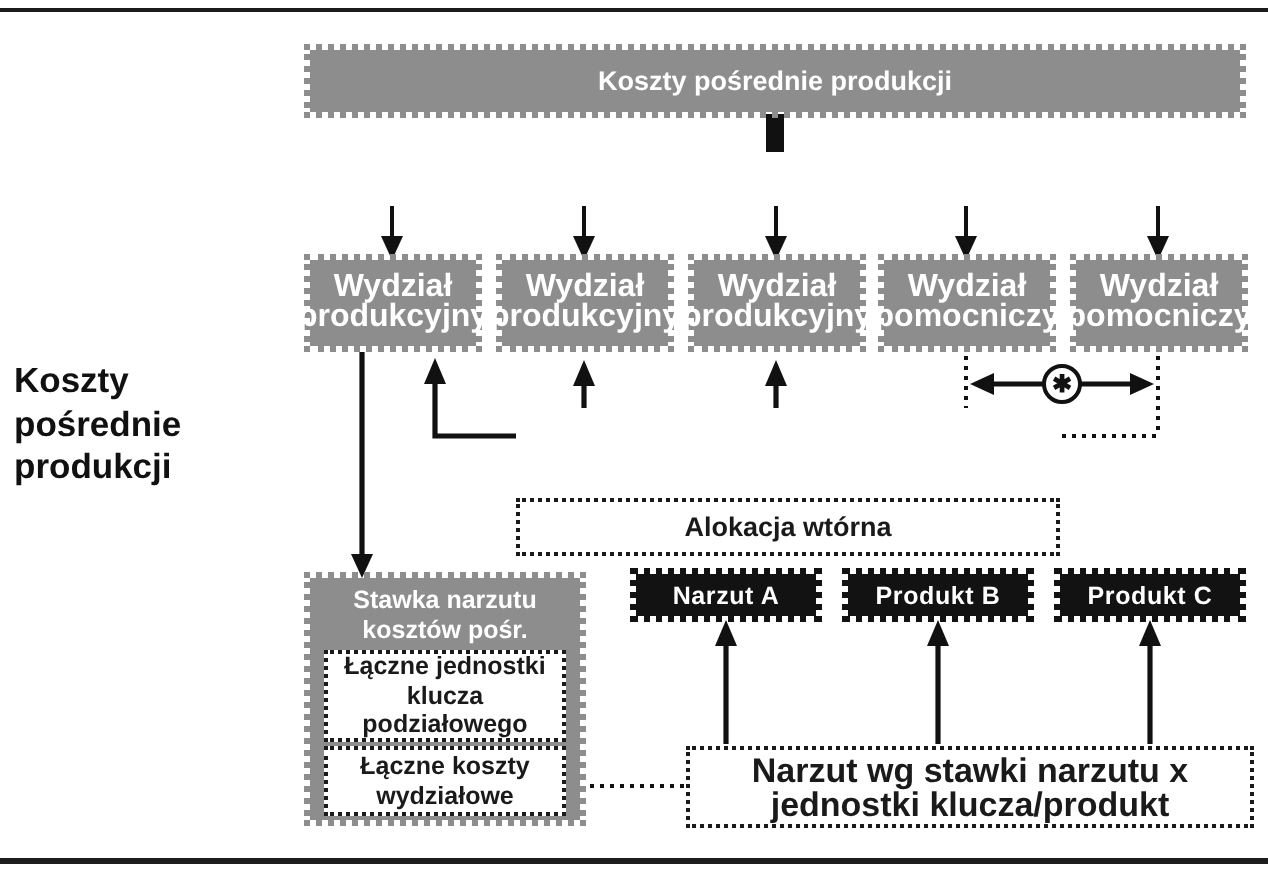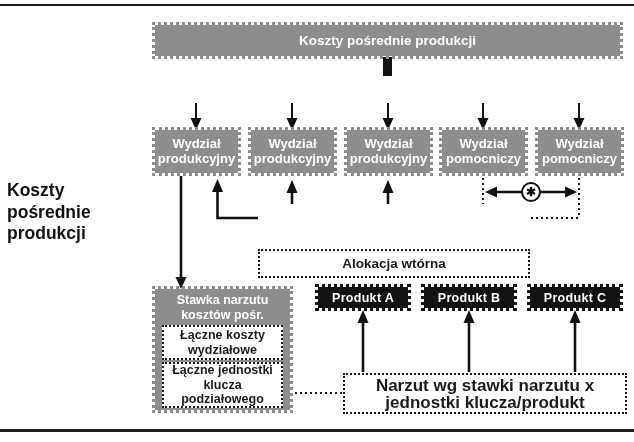--- a/index.html
+++ b/index.html
@@ -26,21 +26,21 @@
   }
   .stamp-black{
     background:#121212;border:3px dotted #121212;background-clip:padding-box;
     color:#fff;
   }
   .dash-box{
     background:#fff;border:2px dotted #1a1a1a;color:#1a1a1a;
   }
   .top-box{left:152px;top:22px;width:471px;height:37px;font-size:13.5px;}
   .alloc-primary{left:152px;top:74px;width:470px;height:28px;font-size:13.5px;}
-  .dept{top:127px;width:89px;height:49px;font-size:13px;line-height:14.5px;padding:0 2px;}
+  .dept{top:127px;width:89px;height:49px;font-size:16px;line-height:14.5px;padding:0 2px;}
   .dept.d1{left:152px;} .dept.d2{left:248px;} .dept.d3{left:344px;}
   .dept.d4{left:439px;} .dept.d5{left:535px;}
   .alloc-secondary{left:258px;top:204px;width:272px;height:29px;font-size:13.5px;margin-top:45px;}
   .rate-box{
     left:152px;top:286px;width:141px;height:127px;
     flex-direction:column;justify-content:flex-start;
     padding:3px 7px 6px;font-size:12.5px;line-height:14.5px;
   }
   .rate-header{flex:0 0 31px;display:flex;align-items:center;justify-content:center;}
   .rate-sub{
@@ -142,23 +142,23 @@
   <div class="box stamp-gray dept d3">Wydział produkcyjny</div>
   <div class="box stamp-gray dept d4">Wydział pomocniczy</div>
   <div class="box stamp-gray dept d5">Wydział pomocniczy</div>
 
   <div class="box dash-box alloc-secondary">Alokacja wtórna</div>
 
   <div class="asterisk-badge">✱</div>
 
   <div class="box stamp-gray rate-box">
     <div class="rate-header">Stawka narzutu kosztów pośr.</div>
+    <div class="rate-sub den">Łączne jednostki klucza podziałowego</div>
     <div class="rate-sub num">Łączne koszty wydziałowe</div>
-    <div class="rate-sub den">Łączne jednostki klucza podziałowego</div>
   </div>
 
-  <div class="box stamp-black product pa">Produkt A</div>
+  <div class="box stamp-black product pa">Narzut A</div>
   <div class="box stamp-black product pc">Produkt C</div>
   <div class="box stamp-black product pb">Produkt B</div>
 
   <div class="box dash-box markup-box">Narzut wg stawki narzutu x jednostki klucza/produkt</div>
 
 </div>
 
 </body></html>

